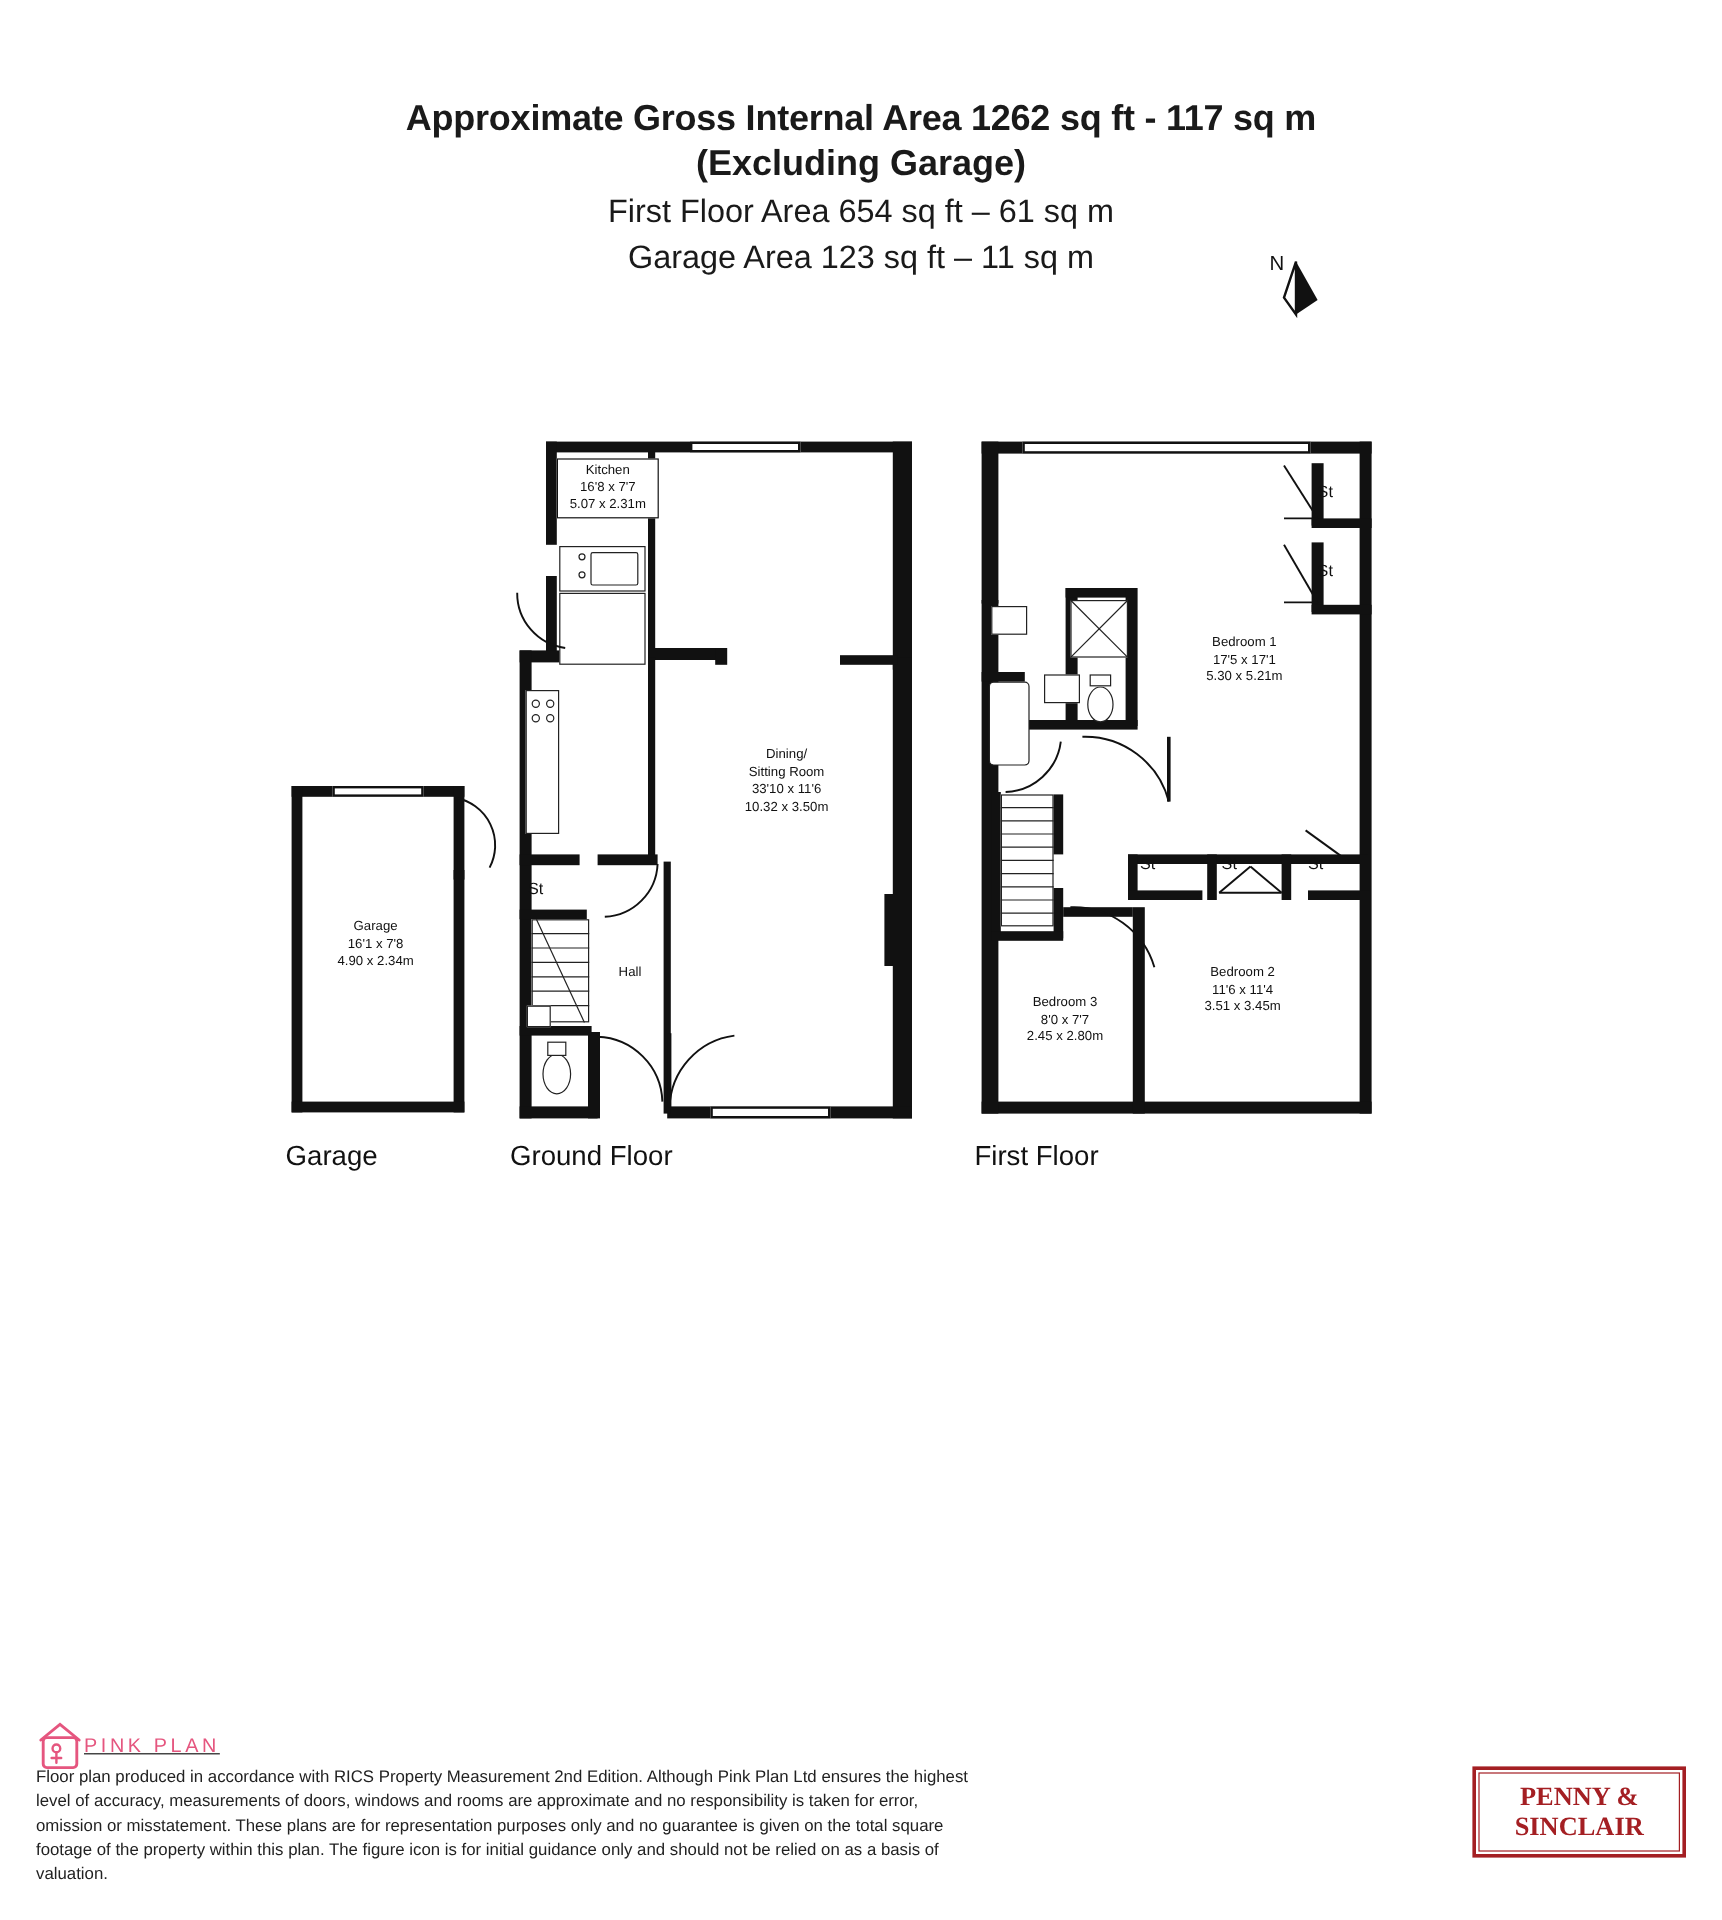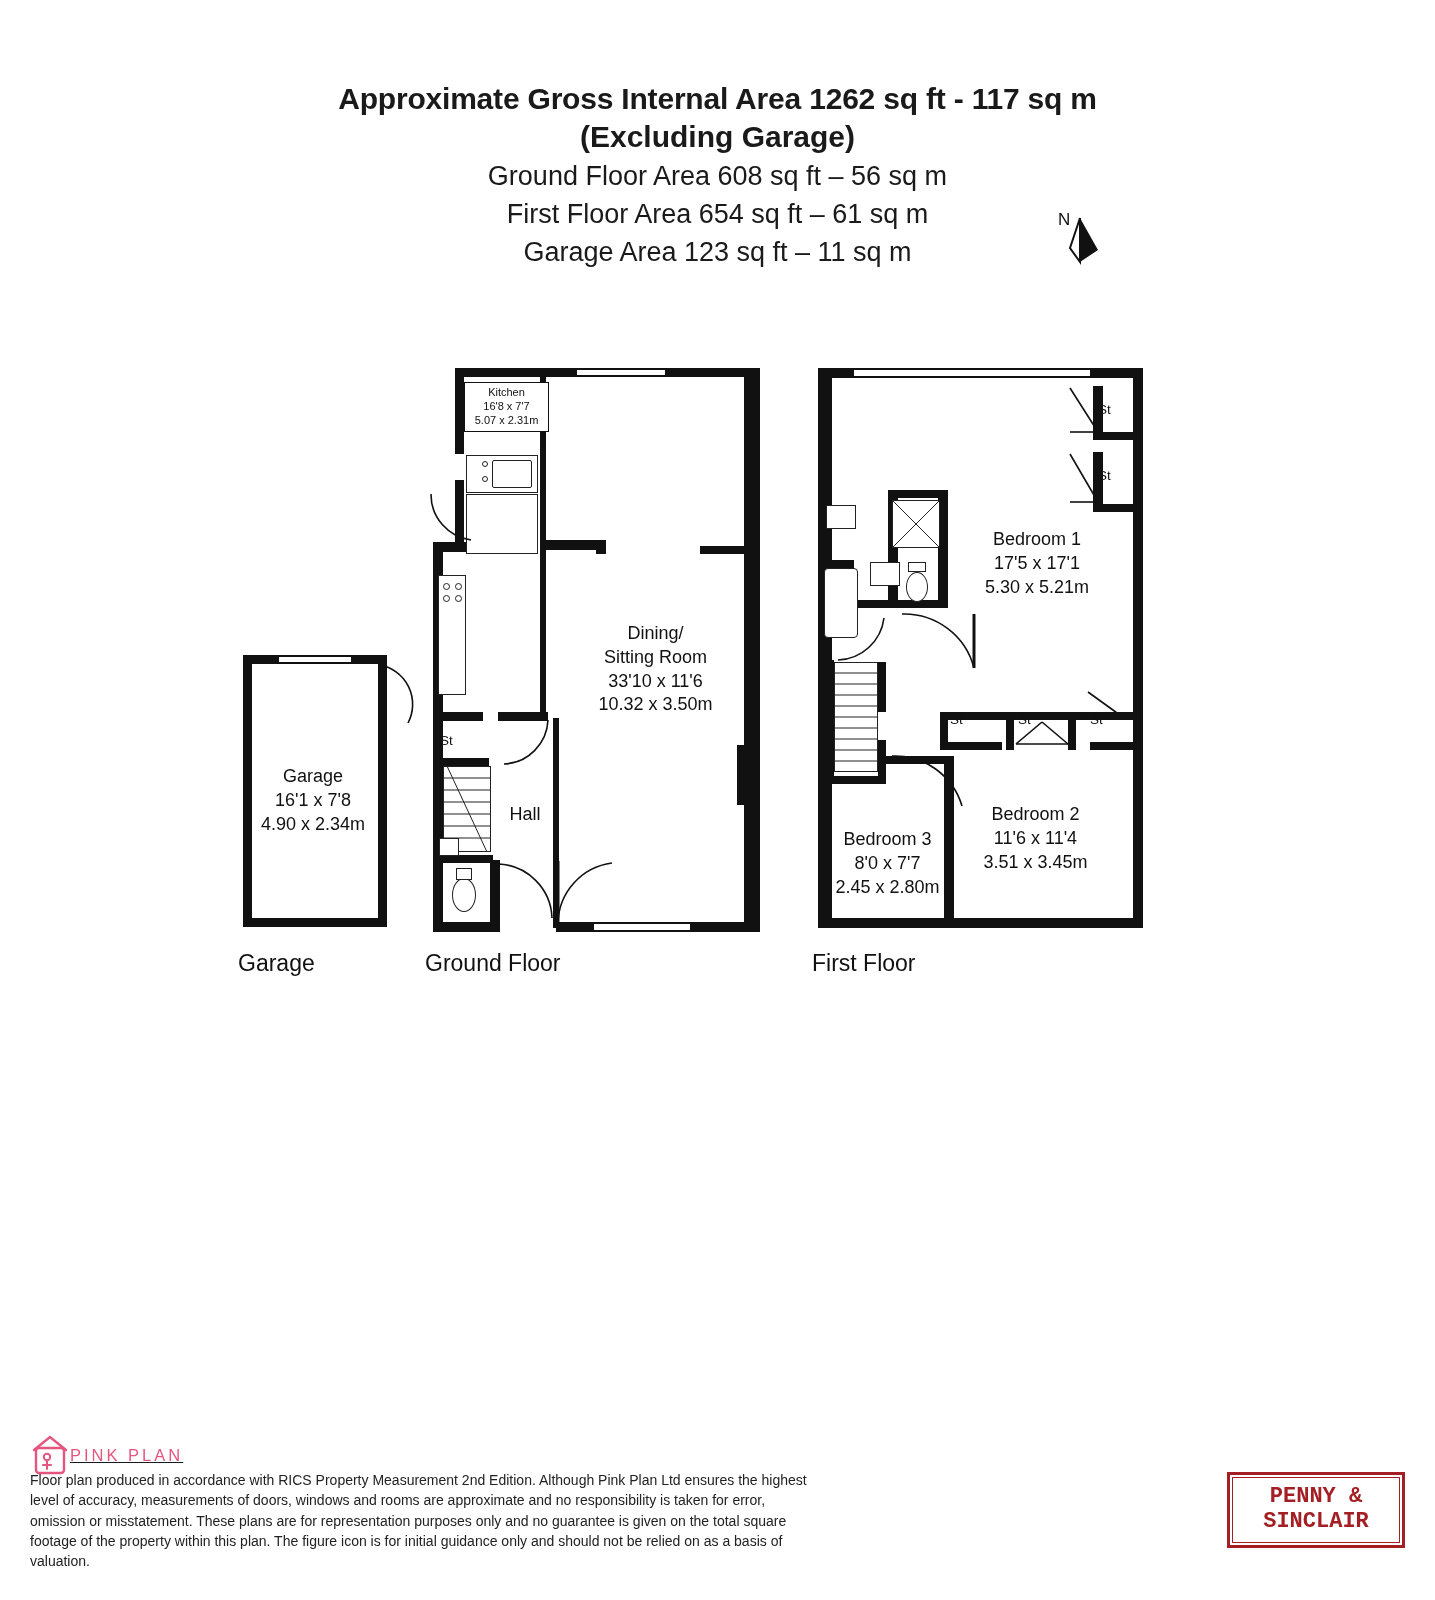--- a/index.html
+++ b/index.html
@@ -90,21 +90,21 @@
     position: absolute;
     border: 1.5px solid #222;
     box-sizing: border-box;
     background: #fff;
     border-radius: 50%;
   }
 
   .room-label {
     position: absolute;
     text-align: center;
-    font-size: 18px;
+    font-size: 11px;
     line-height: 1.32;
     color: #111;
     white-space: nowrap;
   }
   .st-label {
     position: absolute;
     font-size: 13.5px;
     color: #111;
   }
   .floor-title {
@@ -170,33 +170,32 @@
   }
   .ps-logo .ps-inner {
     border: 1px solid #a41f23;
     width: 166px;
     height: 64px;
     display: flex;
     flex-direction: column;
     align-items: center;
     justify-content: center;
     color: #a41f23;
-    font-family: Liberation Mono, monospace;
+    font-family: Liberation Serif, serif;
     font-size: 22px;
     font-weight: bold;
     line-height: 1.12;
   }
 </style>
 </head>
 <body>
 
 <div class="header">
   <div class="line1">Approximate Gross Internal Area 1262 sq ft - 117 sq m</div>
   <div class="line2">(Excluding Garage)</div>
-  <div class="sub">Ground Floor Area 608 sq ft – 56 sq m</div>
   <div class="sub">First Floor Area 654 sq ft – 61 sq m</div>
   <div class="sub">Garage Area 123 sq ft – 11 sq m</div>
 </div>
 
 <div class="north">
   <div class="n-label">N</div>
   <svg width="60" height="60" viewBox="0 0 60 60">
     <polygon points="22,52 22,8 40,40" fill="#111111"></polygon>
     <polygon points="22,52 22,8 12,38" fill="#ffffff" stroke="#111111" stroke-width="2"></polygon>
   </svg>

